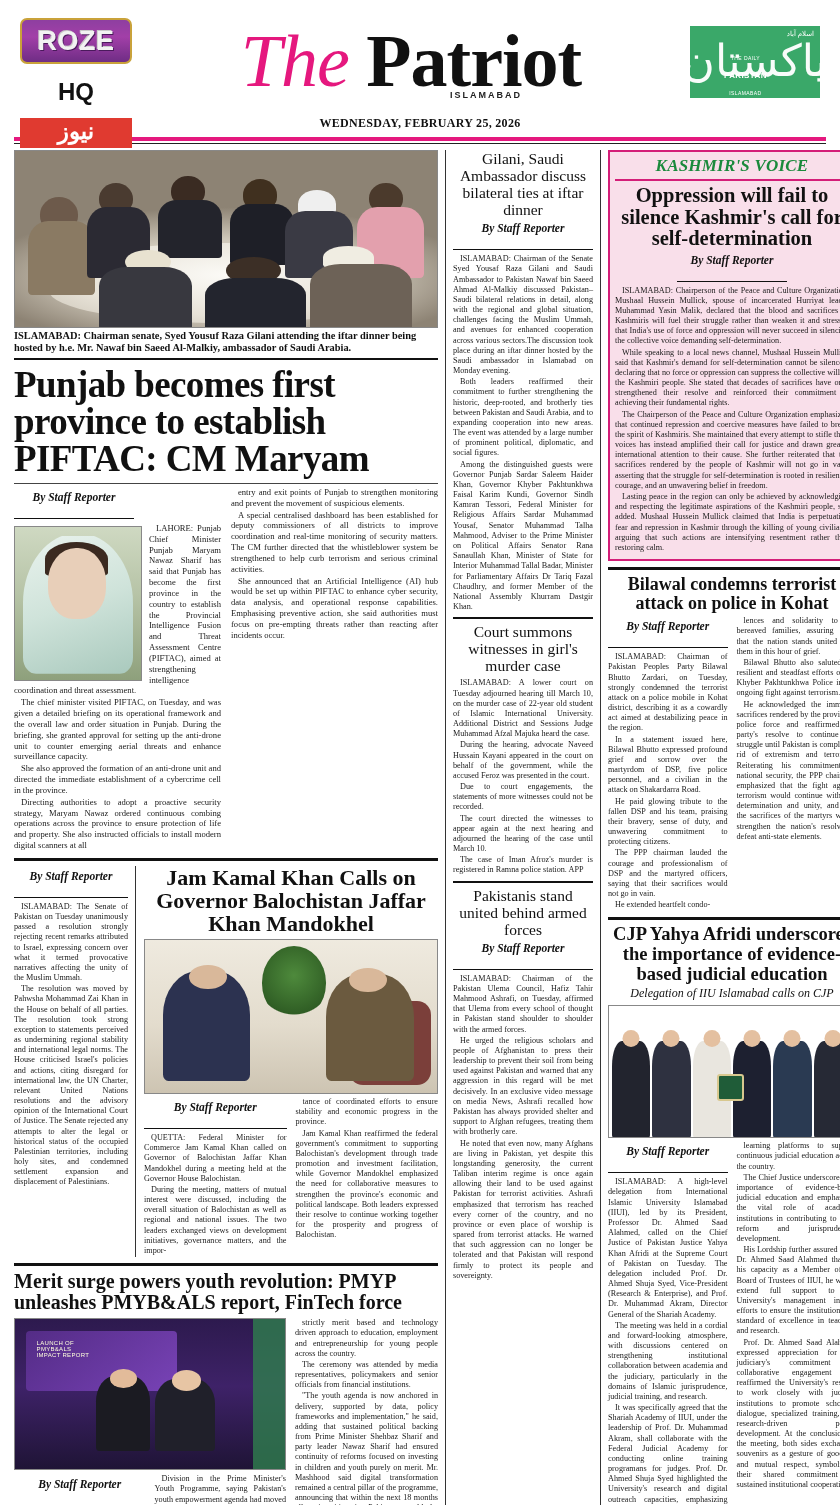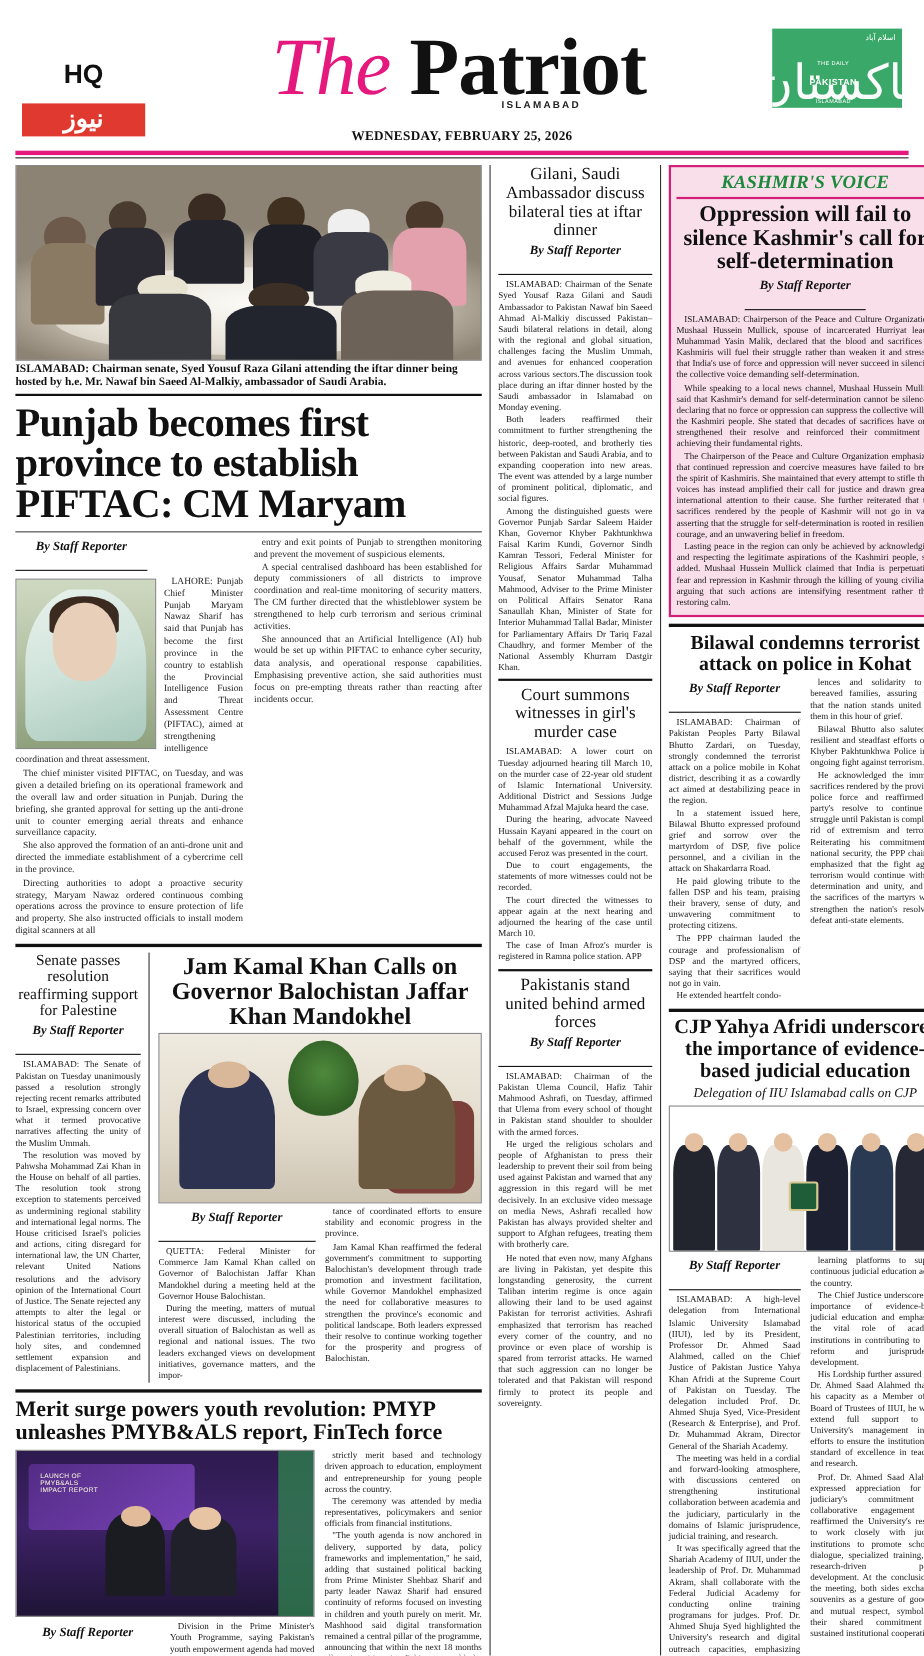--- a/index.html
+++ b/index.html
@@ -33,22 +33,22 @@
   .hq-right { flex:1; background:#e03a30; display:flex; align-items:center; justify-content:center;
     color:#fff; font-size:23px; font-weight:bold; direction:rtl; padding-bottom:3px;}
 
   .title-block { flex:1; text-align:center; padding-top: 2px; }
   .title-main { font-size: 74px; line-height: 0.95; font-family:"Liberation Serif", serif; letter-spacing:-1px; }
   .title-the { color:#e5187e; font-style: italic; font-weight: normal; font-family:"Liberation Serif",serif;}
   .title-patriot { color:#111; font-weight: bold; }
   .title-sub { font-family:"Liberation Sans", sans-serif; font-size:9px; letter-spacing:2px; font-weight:bold;
      color:#222; margin-top:-6px; margin-left:150px;}
 
-  .logo-right { width: 118px; height: 72px; background:#3aa869; position:relative; overflow:hidden;
-     display:flex; align-items:flex-end; justify-content:center;}
+  .logo-right { width: 130px; height: 72px; background:#3aa869; position:relative; overflow:hidden;
+     display:flex; align-items:center; justify-content:center;}
   .logo-right .urdu-big { color:#fff; font-size:44px; direction:rtl; line-height:1; opacity:0.97; }
   .logo-right .en-stack { position:absolute; left: 34px; top: 20px; text-align:center; color:#fff;
      font-family:Liberation Sans, sans-serif; line-height:1.1; }
   .logo-right .en-stack .l1 { font-size:5px; letter-spacing:0.4px;}
   .logo-right .en-stack .l2 { font-size:8px; font-weight:bold; letter-spacing:0.4px;}
   .logo-right .en-stack .l3 { font-size:5px; letter-spacing:0.4px;}
   .logo-right .urdu-top { position:absolute; top:4px; right:6px; color:#fff; font-size:7px; direction:rtl;}
 
   .date-line { text-align:center; font-family:"Liberation Serif",serif; font-weight:bold; font-size:12px;
     letter-spacing:0.3px; margin-top: 4px; }
@@ -141,20 +141,23 @@
   .italic-sub { text-align:center; font-style:italic; font-size:12px; margin:2px 0 4px 0; font-family:"Liberation Serif",serif;}
 </style>
 </head>
 <body>
 
 <div class="page">
 
   <div class="masthead">
 
     <div class="logo-left">
+      <div class="roze-box">
+        <span class="roze-text">ROZE</span>
+      </div>
       <div class="hq-row">
         <div class="hq-left">HQ</div>
         <div class="hq-right">نیوز</div>
       </div>
     </div>
 
     <div class="title-block">
       <div class="title-main">
         <span class="title-the">The</span>
         <span class="title-patriot">Patriot</span>
@@ -228,21 +231,20 @@
             <p>A special centralised dashboard has been established for deputy commissioners of all districts to improve coordination and real-time monitoring of security matters. The CM further directed that the whistleblower system be strengthened to help curb terrorism and serious criminal activities.</p>
             <p>She announced that an Artificial Intelligence (AI) hub would be set up within PIFTAC to enhance cyber security, data analysis, and operational response capabilities. Emphasising preventive action, she said authorities must focus on pre-empting threats rather than reacting after incidents occur.</p>
           </div>
         </div>
       </div>
 
       <div class="rule-thick"></div>
 
       <div style="display:flex; gap:8px;">
         <div style="flex:0 0 122px; border-right:1px solid #333; padding-right:7px;">
-          <div class="hl-xs">Senate passes resolution reaffirming support for Palestine</div>
           <div class="byline">By Staff Reporter</div>
           <div class="body-txt body-sm">
             <p>ISLAMABAD: The Senate of Pakistan on Tuesday unanimously passed a resolution strongly rejecting recent remarks attributed to Israel, expressing concern over what it termed provocative narratives affecting the unity of the Muslim Ummah.</p>
             <p>The resolution was moved by Pahwsha Mohammad Zai Khan in the House on behalf of all parties. The resolution took strong exception to statements perceived as undermining regional stability and international legal norms. The House criticised Israel's policies and actions, citing disregard for international law, the UN Charter, relevant United Nations resolutions and the advisory opinion of the International Court of Justice. The Senate rejected any attempts to alter the legal or historical status of the occupied Palestinian territories, including holy sites, and condemned settlement expansion and displacement of Palestinians.</p>
           </div>
         </div>
 
         <div style="flex:1;">
           <div class="hl-lg">Jam Kamal Khan Calls on Governor Balochistan Jaffar Khan Mandokhel</div>
           <div class="photo ph-jam" style="margin-top:4px;">

